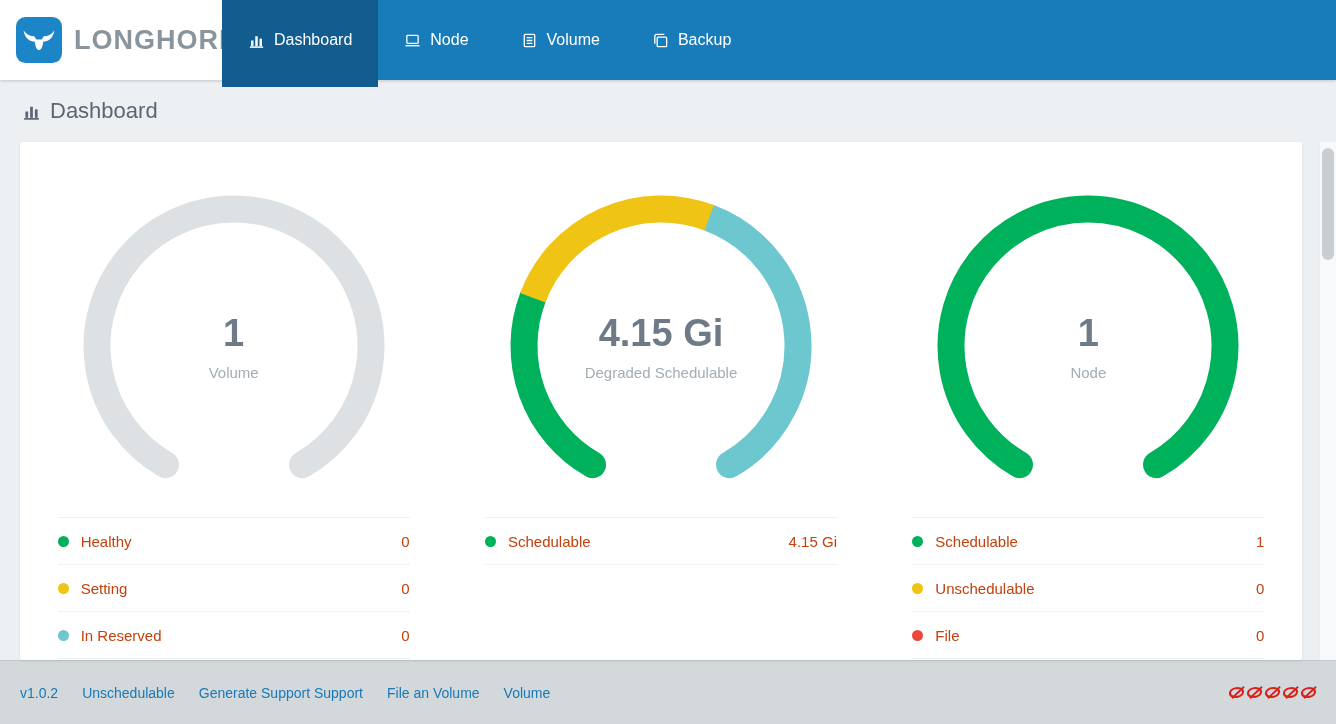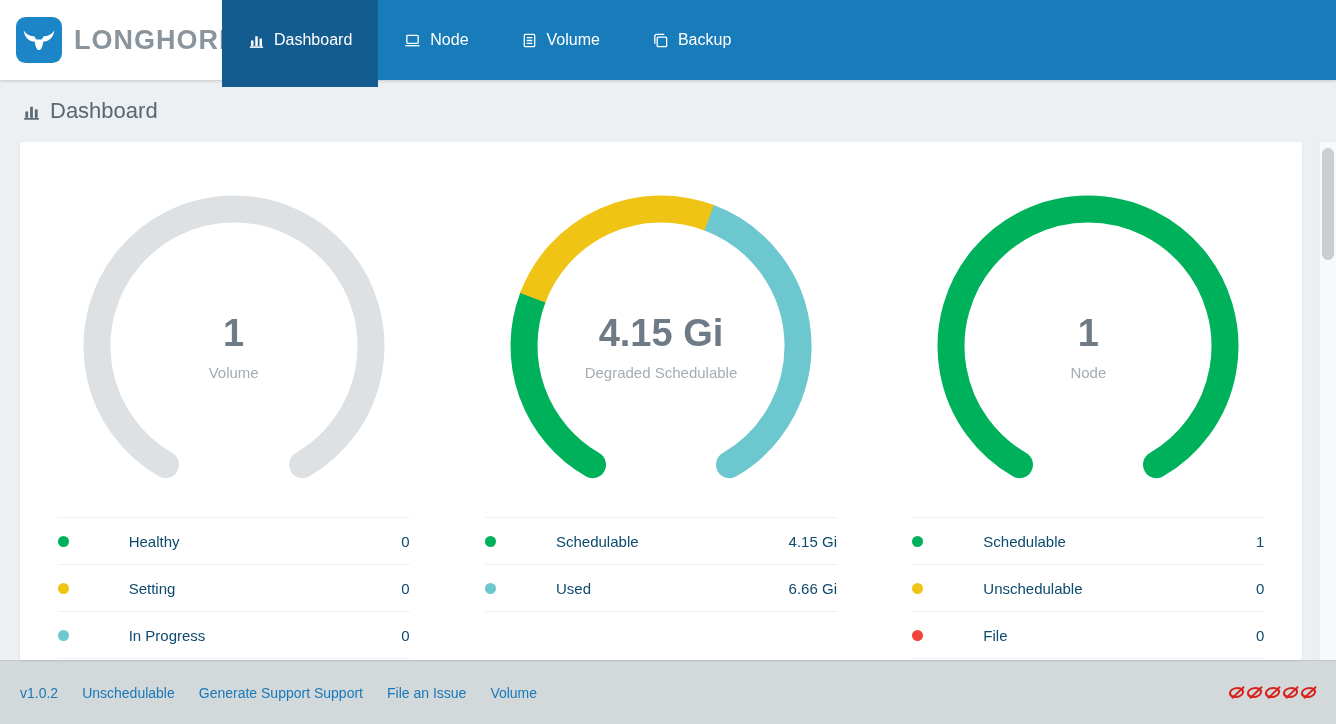--- a/index.html
+++ b/index.html
@@ -29,21 +29,21 @@
   .main { position:relative; height:518px; background:#edf0f2; }
   .card { position:absolute; left:20px; top:0; width:1282px; height:518px; background:#ffffff; border-radius:2px; box-shadow:0 1px 3px rgba(0,0,0,.08); overflow:hidden; }
   .charts { display:flex; justify-content:space-around; padding-top:39px; }
   .chart { width:352px; display:flex; flex-direction:column; align-items:center; }
   .gauge-wrap { position:relative; width:330px; height:330px; }
   .gauge-wrap svg { display:block; width:330px; height:330px; }
   .center-text { position:absolute; inset:0; display:flex; flex-direction:column; align-items:center; justify-content:center; gap:9px; pointer-events:none; }
   .center-value { font-size:38px; font-weight:600; color:#6e7a85; }
   .center-label { font-size:15px; color:#a3adb4; }
   .legend { width:352px; margin-top:6px; border-top:1px solid #f0f0f0; }
-  .legend-row { display:flex; align-items:center; height:47px; border-bottom:1px solid #f0f0f0; font-size:15px; color:#0c4a6e;gap:48px; }
+  .legend-row { display:flex; align-items:center; height:47px; border-bottom:1px solid #f0f0f0; font-size:15px; color:#c2410c; }
   .legend-dot { width:11px; height:11px; border-radius:50%; margin-right:12px; flex:0 0 auto; }
   .legend-value { margin-left:auto; }
 
   
   .scrollbar { position:absolute; top:0; right:0; width:17px; height:518px; background:#f8f9fa; border-left:1px solid #ececec; }
   .scroll-thumb { position:absolute; top:6px; left:2px; width:12px; height:112px; border-radius:7px; background:#c8ced2; cursor:pointer; }
 
   
   .footer { height:64px; background:#d3d8da; border-top:1px solid #c3c9cc; display:flex; align-items:center; gap:24px; padding:0 20px; font-size:14px; }
   .footer a { color:#1879b8; text-decoration:none; cursor:pointer; }
@@ -140,21 +140,21 @@
                 <span class="legend-label">Healthy</span>
                 <span class="legend-value">0</span>
               </div>
               <div class="legend-row">
                 <span class="legend-dot" style="background: rgb(240, 196, 20);"></span>
                 <span class="legend-label">Setting</span>
                 <span class="legend-value">0</span>
               </div>
               <div class="legend-row">
                 <span class="legend-dot" style="background: rgb(108, 199, 206);"></span>
-                <span class="legend-label">In Progress</span>
+                <span class="legend-label">In Reserved</span>
                 <span class="legend-value">0</span>
               </div>
             </div>
         </div>
 
         <div class="chart">
           <div class="gauge-wrap">
             <svg viewBox="0 0 330 330">
                 <path d="M 96.50 283.65 A 137 137 0 0 1 36.79 116.72" fill="none" stroke="#00b15c" stroke-width="27" stroke-linecap="round"></path>
                 <path d="M 213.19 36.76 A 137 137 0 0 1 233.50 283.65" fill="none" stroke="#6cc7ce" stroke-width="27" stroke-linecap="round"></path>
@@ -164,25 +164,20 @@
               <div class="center-value">4.15 Gi</div>
               <div class="center-label">Degraded Schedulable</div>
             </div>
           </div>
           <div class="legend">
               <div class="legend-row">
                 <span class="legend-dot" style="background: rgb(0, 177, 92);"></span>
                 <span class="legend-label">Schedulable</span>
                 <span class="legend-value">4.15 Gi</span>
               </div>
-              <div class="legend-row">
-                <span class="legend-dot" style="background: rgb(108, 199, 206);"></span>
-                <span class="legend-label">Used</span>
-                <span class="legend-value">6.66 Gi</span>
-              </div>
             </div>
         </div>
 
         <div class="chart">
           <div class="gauge-wrap">
             <svg viewBox="0 0 330 330">
                 <path d="M 96.50 283.65 A 137 137 0 1 1 233.50 283.65" fill="none" stroke="#00b15c" stroke-width="27" stroke-linecap="round"></path>
               </svg>
             <div class="center-text">
               <div class="center-value">1</div>
@@ -212,21 +207,21 @@
     </div>
     <div class="scrollbar">
       <div class="scroll-thumb"></div>
     </div>
   </div>
 
   <div class="footer">
     <a>v1.0.2</a>
     <a>Unschedulable</a>
     <a>Generate Support Support</a>
-    <a>File an Issue</a>
+    <a>File an Volume</a>
     <a>Volume</a>
     <div class="broken-icons">
       <span class="broken-icon"></span>
       <span class="broken-icon"></span>
       <span class="broken-icon"></span>
       <span class="broken-icon"></span>
       <span class="broken-icon"></span>
     </div>
   </div>
 

